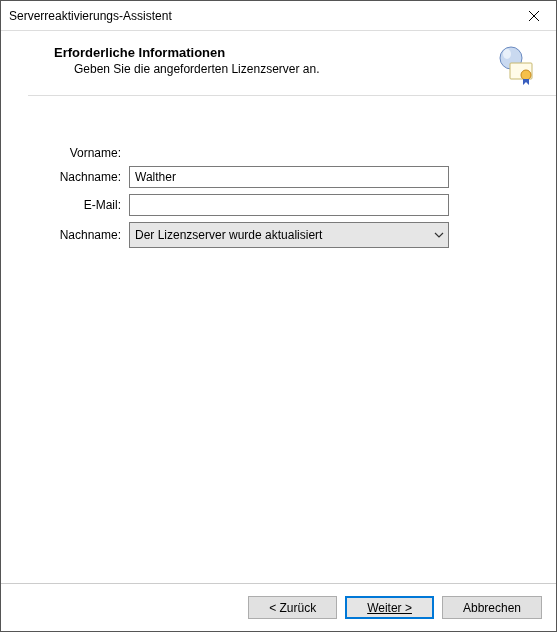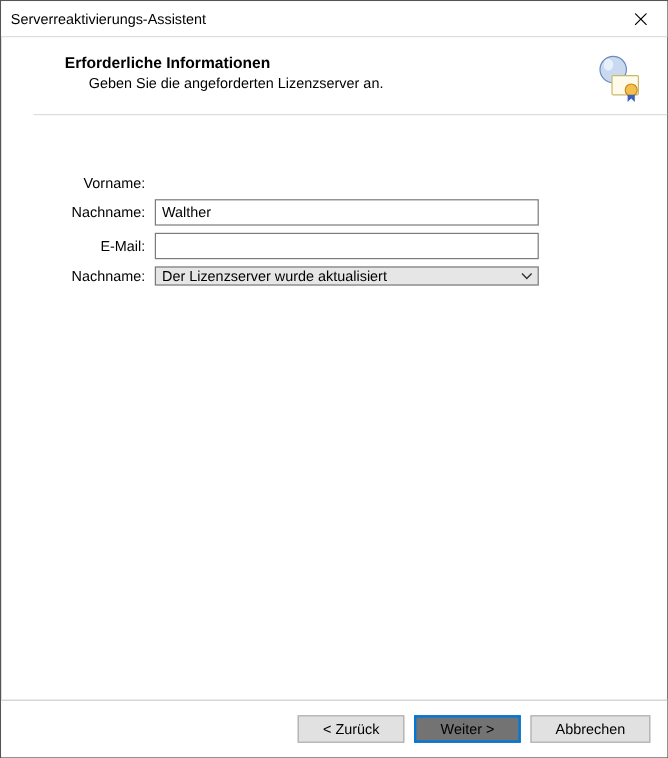--- a/index.html
+++ b/index.html
@@ -100,21 +100,21 @@
       border: 1px solid #7a7a7a;
       padding: 3px 5px;
       font-family: inherit;
       font-size: 12px;
       height: 22px;
       background: #fff;
     }
     .form-select {
       flex: 1;
       max-width: 320px;
-      height: 16px;
+      height: 26px;
       border: 1px solid #7a7a7a;
       background: #e6e6e6;
       display: flex;
       align-items: center;
       justify-content: space-between;
       padding: 0 4px 0 5px;
       font-size: 12px;
       cursor: default;
     }
     .select-arrow {
@@ -134,21 +134,22 @@
       height: 23px;
       border: 1px solid #adadad;
       background: #e1e1e1;
       font-family: inherit;
       font-size: 12px;
       cursor: pointer;
       padding: 0 20px;
     }
     .btn-primary {
       border: 2px solid #0078d7;
-      background: #737373;
+      background: #e5e5e5;
+      text-decoration: underline;
     }
   </style>
 </head>
 <body>
 
 <div class="window">
 
   <div class="titlebar">
     <span class="titlebar-title">Serverreaktivierungs-Assistent</span>
     <button class="close-btn">

